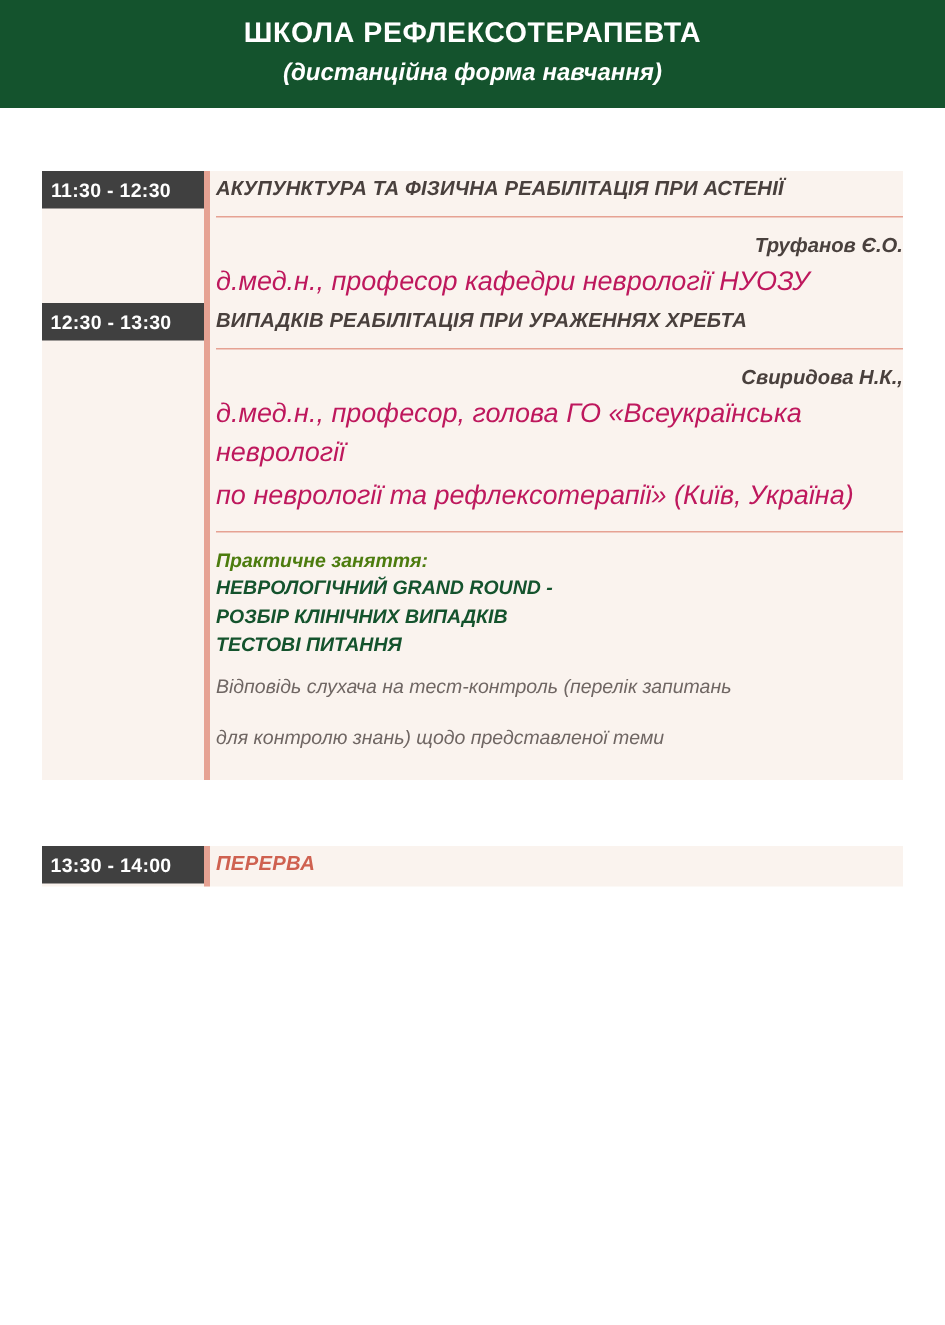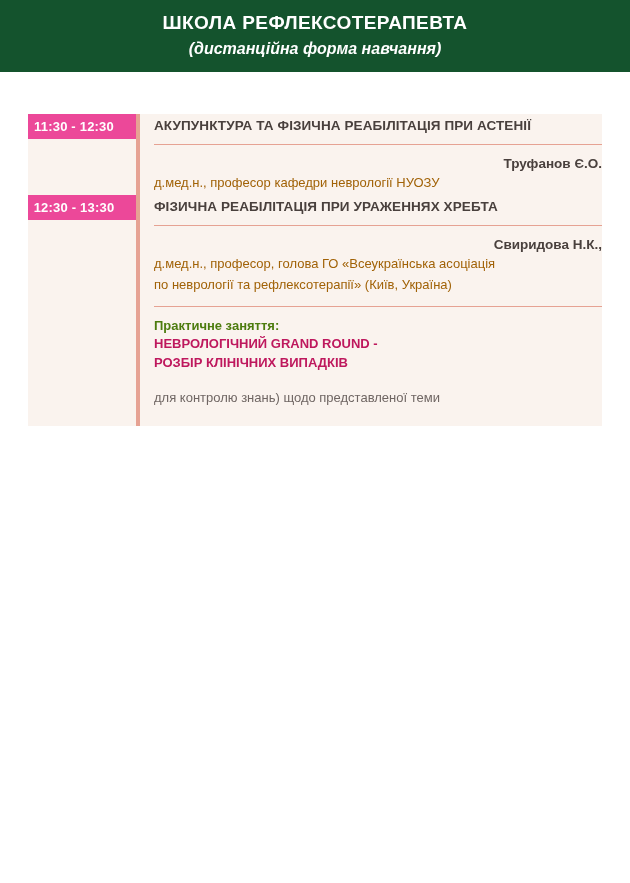--- a/index.html
+++ b/index.html
@@ -49,34 +49,35 @@
   }
 
   .row {
     display: flex;
     align-items: flex-start;
   }
 
   .time-cell {
     width: 108px;
     flex: 0 0 108px;
-    background: #ec4899;
+    background: #404040;
     color: #ffffff;
     font-size: 13px;
     font-weight: bold;
     padding: 5px 16px 5px 0;
     text-align: center;
     letter-spacing: 0.2px;
   }
 
   .content-cell {
     flex: 1 1 auto;
-    padding: 0 0 0 14px;
+    padding: 0 0 0 4px;
     border-left: 4px solid #e6a293;
     min-height: 26px;
+    font-style: italic;
   }
 
   .session-title {
     color: #49403d;
     font-size: 13.5px;
     font-weight: bold;
     letter-spacing: 0.1px;
     padding-top: 4px;
     line-height: 1.25;
   }
@@ -89,34 +90,34 @@
 
   .speaker-name {
     color: #49403d;
     font-size: 13.5px;
     font-weight: bold;
     line-height: 1.5;
     text-align: right;
   }
 
   .speaker-desc {
-    color: #a16207;
-    font-size: 13px;
+    color: #be185d;
+    font-size: 18px;
     line-height: 1.45;
     padding-bottom: 2px;
   }
 
   .practice-label {
     color: #4d7c0f;
     font-size: 13px;
     font-weight: bold;
     line-height: 1.5;
   }
   .practice-lines {
-    color: #be185d;
+    color: #14532d;
     font-size: 13px;
     font-weight: bold;
     line-height: 1.45;
   }
   .practice-note {
     color: #6f6663;
     font-size: 13px;
     line-height: 1.45;
     margin-top: 9px;
   }
@@ -158,35 +159,42 @@
         <div class="speaker-name">Труфанов Є.О.</div>
         <div class="speaker-desc">д.мед.н., професор кафедри неврології НУОЗУ</div>
       </div>
     </div>
   </div>
 
   <div class="block">
     <div class="row">
       <div class="time-cell">12:30 - 13:30</div>
       <div class="content-cell">
-        <div class="session-title">ФІЗИЧНА РЕАБІЛІТАЦІЯ  ПРИ УРАЖЕННЯХ ХРЕБТА</div>
+        <div class="session-title">ВИПАДКІВ РЕАБІЛІТАЦІЯ  ПРИ УРАЖЕННЯХ ХРЕБТА</div>
         <hr class="hr">
         <div class="speaker-name">Свиридова Н.К.,</div>
-        <div class="speaker-desc">д.мед.н., професор, голова ГО «Всеукраїнська асоціація</div>
+        <div class="speaker-desc">д.мед.н., професор, голова ГО «Всеукраїнська неврології</div>
         <div class="speaker-desc">по неврології та рефлексотерапії» (Київ, Україна)</div>
         <hr class="hr">
         <div class="practice-label">Практичне заняття:</div>
         <div class="practice-lines">НЕВРОЛОГІЧНИЙ GRAND ROUND -</div>
         <div class="practice-lines">РОЗБІР КЛІНІЧНИХ ВИПАДКІВ</div>
+        <div class="practice-lines">ТЕСТОВІ ПИТАННЯ</div>
+        <div class="practice-note">Відповідь слухача на тест-контроль (перелік запитань</div>
         <div class="practice-note pad-b" style="margin-top:16px">для контролю знань) щодо представленої теми</div>
       </div>
     </div>
   </div>
 
   <div class="gap"></div>
   <div class="gap"></div>
 
   <div class="block break-block">
     <div class="row break-row">
+      <div class="time-cell">13:30 - 14:00</div>
+      <div class="content-cell">
+        <div class="break-label">ПЕРЕРВА</div>
+        <div style="height:8px"></div>
+      </div>
     </div>
   </div>
 
 </div>
 
 </body></html>

